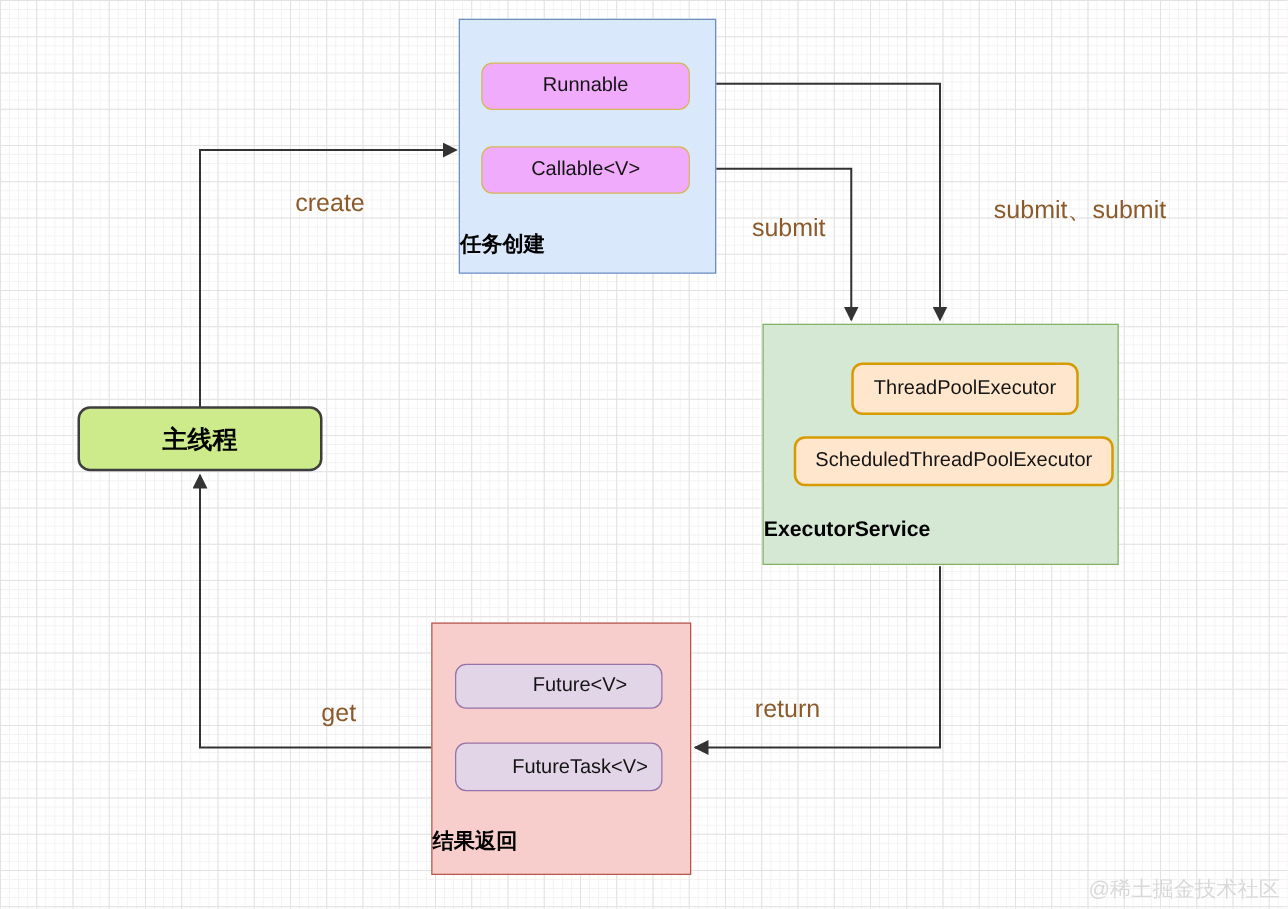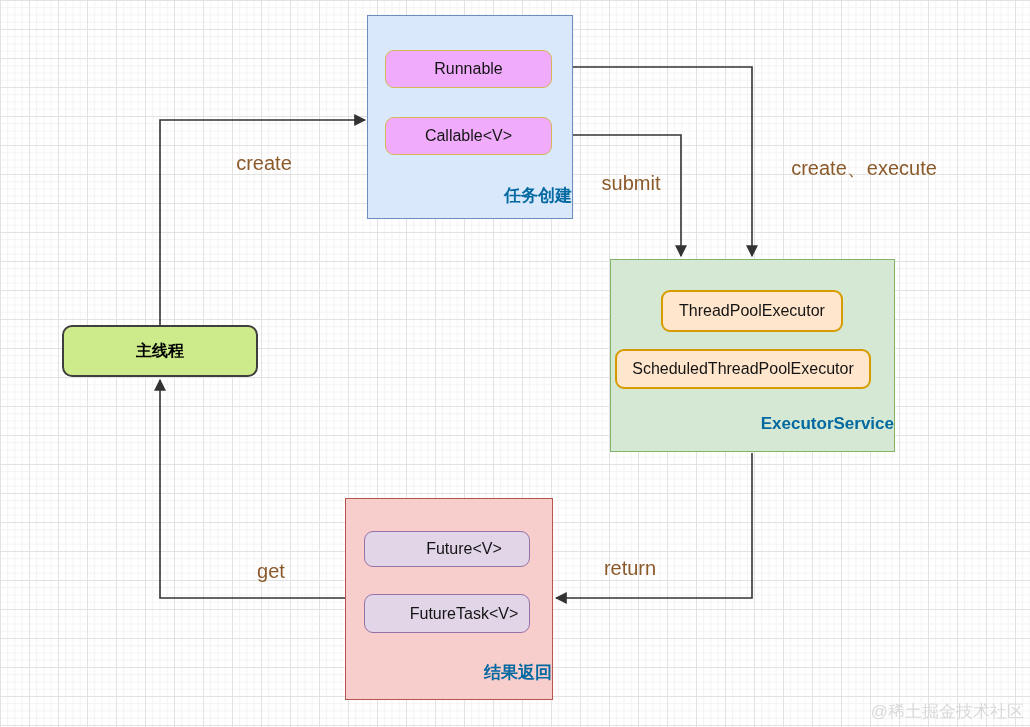--- a/index.html
+++ b/index.html
@@ -15,56 +15,56 @@
       linear-gradient(90deg, #e2e2e2 1px, transparent 1px),
       linear-gradient(#f4f1f1 1px, transparent 1px),
       linear-gradient(90deg, #f4f1f1 1px, transparent 1px);
     background-size: 29px 29px, 29px 29px, 7.25px 7.25px, 7.25px 7.25px;
   }
   svg.edges { position: absolute; left: 0; top: 0; z-index: 1; }
   .node { position: absolute; box-sizing: border-box; z-index: 2; }
   .container { border: 1px solid; }
   .container-title {
     position: absolute; left: 0; right: 0;
-    text-align: right; font-weight: bold;
-    font-size: 17px; color: #0369a1;
+    text-align: left; font-weight: bold;
+    font-size: 17px; color: #000000;
   }
   .chip {
     position: absolute; box-sizing: border-box;
     border-radius: 9px;
     display: flex; align-items: center; justify-content: center;
     font-size: 16px; color: #141414; white-space: nowrap;
   }
   
   .box-task { left: 367px; top: 15px; width: 206px; height: 204px;
     background: #dae8fc; border-color: #6c8ebf; }
   .chip-yellow { background: #f0abfc; border: 1.5px solid #d6b656; }
   .chip-runnable { left: 17px; top: 34px; width: 167px; height: 38px; }
   .chip-callable { left: 17px; top: 101px; width: 167px; height: 38px; }
   .box-task .container-title { bottom: 11px; }
   
   .box-executor { left: 610px; top: 259px; width: 285px; height: 193px;
     background: #d5e8d4; border-color: #82b366; }
-  .chip-orange { background: #ffe6cc; border: 2px solid #d79b00; }
+  .chip-orange { background: #ffe6cc; border: 2px solid #d79b00; margin-left: 20px; }
   .chip-tpe { left: 50px; top: 30px; width: 182px; height: 42px; }
   .chip-stpe { left: 4px; top: 89px; width: 256px; height: 40px; }
   .box-executor .container-title { bottom: 17px; }
   
   .box-result { left: 345px; top: 498px; width: 208px; height: 202px;
     background: #f8cecc; border-color: #b85450; }
   .chip-purple { background: #e1d5e7; border: 1.5px solid #9673a6; padding-left: 34px; }
   .chip-future { left: 18px; top: 32px; width: 166px; height: 36px; }
   .chip-futuretask { left: 18px; top: 95px; width: 166px; height: 39px; }
   .box-result .container-title { bottom: 15px; }
   
   .box-main {
     left: 62px; top: 325px; width: 196px; height: 52px;
     background: #cdeb8b; border: 2px solid #3e3e3e; border-radius: 10px;
     display: flex; align-items: center; justify-content: center;
-    font-weight: bold; font-size: 16px; color: #000;
+    font-weight: bold; font-size: 20px; color: #000;
   }
   
   .edge-label {
     position: absolute; z-index: 3;
     transform: translate(-50%, -50%);
     color: #8b5a2b; font-size: 20px; white-space: nowrap;
   }
   .lbl-create { left: 264px; top: 163px; }
   .lbl-submit { left: 631px; top: 183px; }
   .lbl-submit-execute { left: 864px; top: 168px; }
@@ -122,19 +122,19 @@
     </div>
     <div class="container-title">结果返回</div>
   </div>
 
   <div class="node box-main">
     <span>主线程</span>
   </div>
 
   <div class="edge-label lbl-create">create</div>
   <div class="edge-label lbl-submit">submit</div>
-  <div class="edge-label lbl-submit-execute">create、execute</div>
+  <div class="edge-label lbl-submit-execute">submit、submit</div>
   <div class="edge-label lbl-return">return</div>
   <div class="edge-label lbl-get">get</div>
 
   <div class="watermark">@稀土掘金技术社区</div>
 
 </div>
 
 </body></html>

